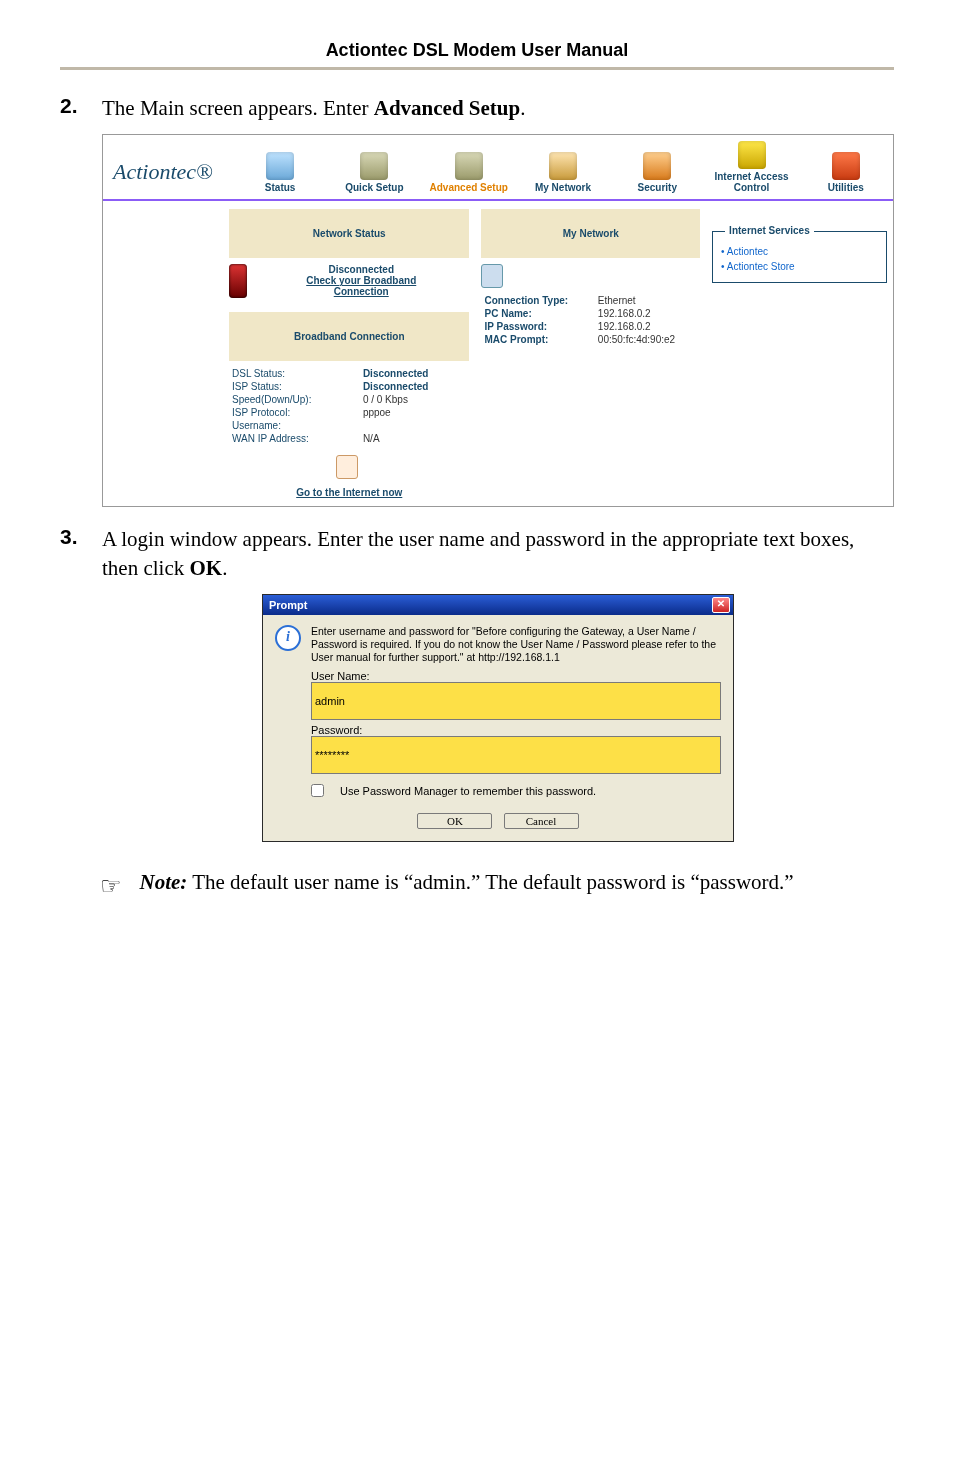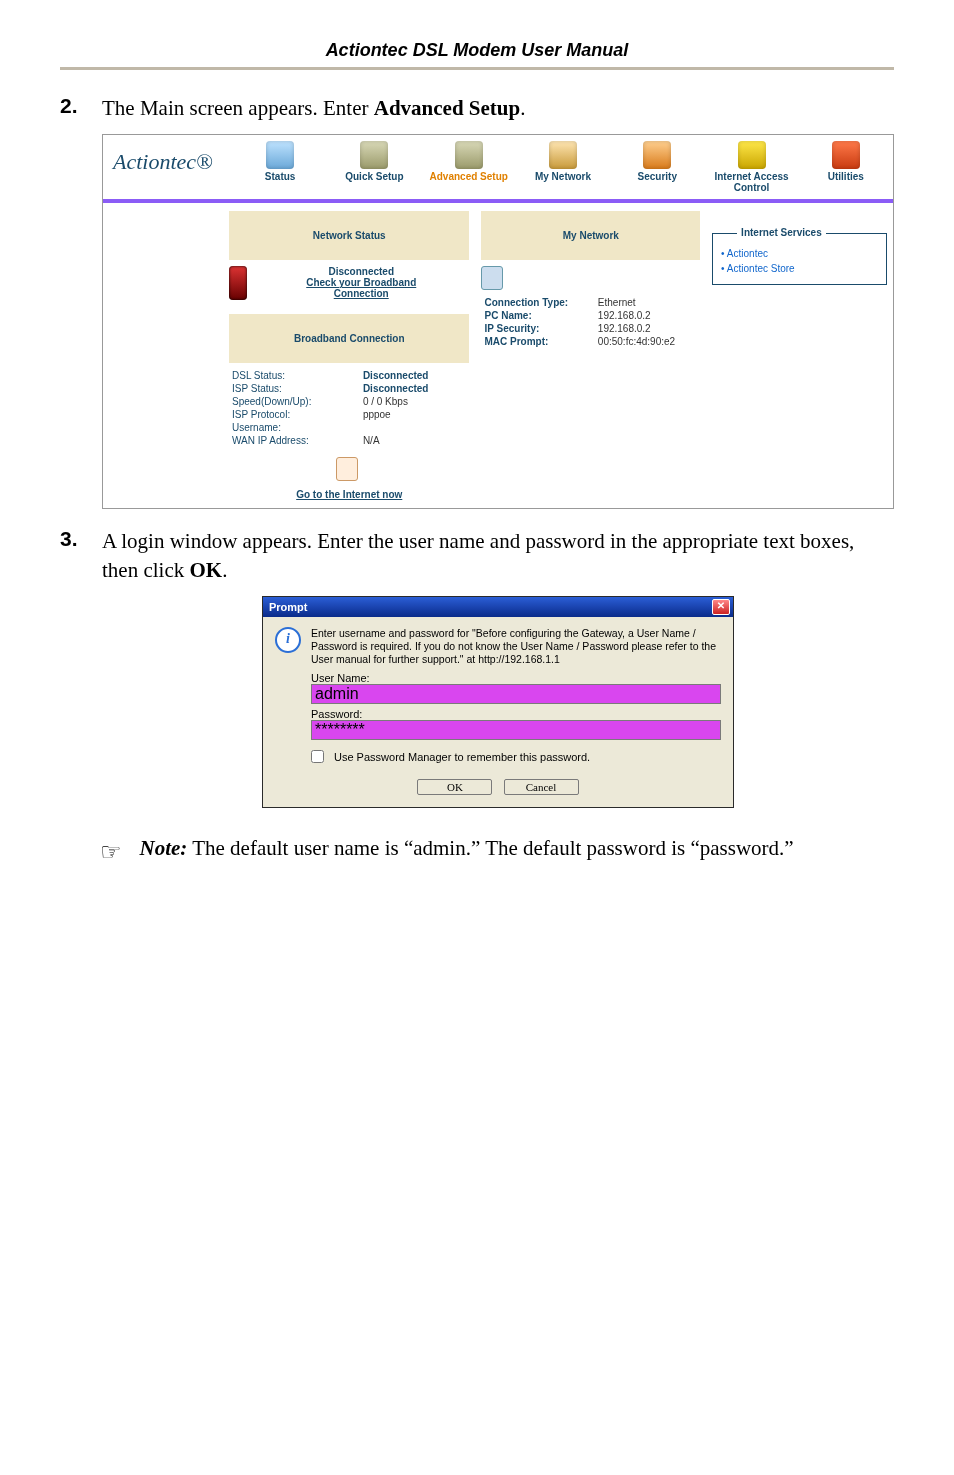--- a/index.html
+++ b/index.html
@@ -14,21 +14,20 @@
     box-sizing: border-box;
     min-height: 1475px;
     position: relative;
   }
   .manual-title {
     font-family: 'Segoe UI', Arial, sans-serif;
     font-weight: 700;
     font-size: 18px;
     text-align: center;
     color: #000;
-    font-style: italic;
   }
   .title-rule {
     border: 0;
     border-top: 3px solid #c0b8a8;
     margin: 6px 0 24px 0;
   }
   .step {
     display: flex;
     margin: 18px 0 12px 0;
   }
@@ -52,21 +51,22 @@
 
   
   .modem-shot {
     border: 1px solid #999;
     background: #fff;
     font-family: Verdana, Arial, sans-serif;
     font-size: 10px;
   }
   .m-nav {
     display: flex;
-    border-bottom: 4px solid #8b5cf6;
+    align-items: flex-end;
+    border-bottom: 2px solid #8b5cf6;
   }
   .m-logo {
     width: 120px;
     font-family: 'Brush Script MT', cursive;
     font-style: italic;
     font-size: 22px;
     color: #1a4b6b;
     padding: 14px 0 14px 10px;
   }
   .m-tab {
@@ -118,21 +118,21 @@
   .m-table { width:100%; border-collapse: collapse; }
   .m-table td { padding: 1px 3px; font-size:10px; color:#1a4b6b; }
   .m-table td.val { color:#333; font-weight:400; }
   .m-services {
     border:1px solid #1a4b6b;
     position: relative;
     margin-top: 22px;
     padding: 12px 8px 8px 8px;
   }
   .m-services .leg {
-    position:absolute; top:-7px; left:24px;
+    position:absolute; top:-7px; left:12px;
     background:#fff; padding:0 4px;
     color:#1a4b6b; font-weight:700; font-size:10px;
   }
   .m-services a { color:#1166cc; display:block; font-size:10px; line-height:1.5;}
   .m-go {
     color:#1a4b6b; font-weight:700; text-decoration:underline; cursor:pointer;
     display:block; margin-top:8px;
   }
   .fp-ico { width:20px;height:22px;background:#fed;border:1px solid #c96;border-radius:3px;display:inline-block;margin-right:4px;vertical-align:middle;}
 
@@ -164,24 +164,24 @@
     background:#fff;border:2px solid #2b6fd6;color:#2b6fd6;
     font-weight:700;font-family:Georgia,serif;font-style:italic;
     text-align:center;line-height:20px;font-size:14px;
     flex-shrink:0;margin-right:10px;
   }
   .p-main { flex:1; }
   .p-msg { font-size:10.5px; line-height:1.25; margin-bottom:6px; }
   .p-lbl { margin-top:4px; }
   .p-inp {
     width:100%; box-sizing:border-box;
-    border:1px solid #7a7a7a; background:#d946ef;
-    font-family:Tahoma,Arial; font-size:16px; padding:0 3px;
-  }
-  .p-chk { margin-top:10px; display:flex; align-items:center; gap:10px;}
+    border:1px solid #7a7a7a; background:#fde047;
+    font-family:Tahoma,Arial; font-size:11px; padding:12px 3px;
+  }
+  .p-chk { margin-top:10px; display:flex; align-items:center; gap:16px;}
   .p-chk input { margin:0; }
   .p-btns { text-align:center; padding: 6px 0 12px 0; }
   .p-btn {
     min-width:75px; padding:1px 10px;
     background:#ece9d8; border:1px solid #7a7a7a;
     font-family:Tahoma; font-size:11px;
     border-radius:2px; cursor:pointer; margin: 0 4px;
   }
 
   
@@ -292,21 +292,21 @@
             <tbody>
                 <tr>
                   <td style="font-weight:700">Connection Type:</td>
                   <td class="val">Ethernet</td>
                 </tr>
             <tr>
                   <td style="font-weight:700">PC Name:</td>
                   <td class="val">192.168.0.2</td>
                 </tr>
             <tr>
-                  <td style="font-weight:700">IP Security:</td>
+                  <td style="font-weight:700">IP Password:</td>
                   <td class="val">192.168.0.2</td>
                 </tr>
             <tr>
                   <td style="font-weight:700">MAC Prompt:</td>
                   <td class="val">00:50:fc:4d:90:e2</td>
                 </tr>
           </tbody>
             </table>
         </div>
 

